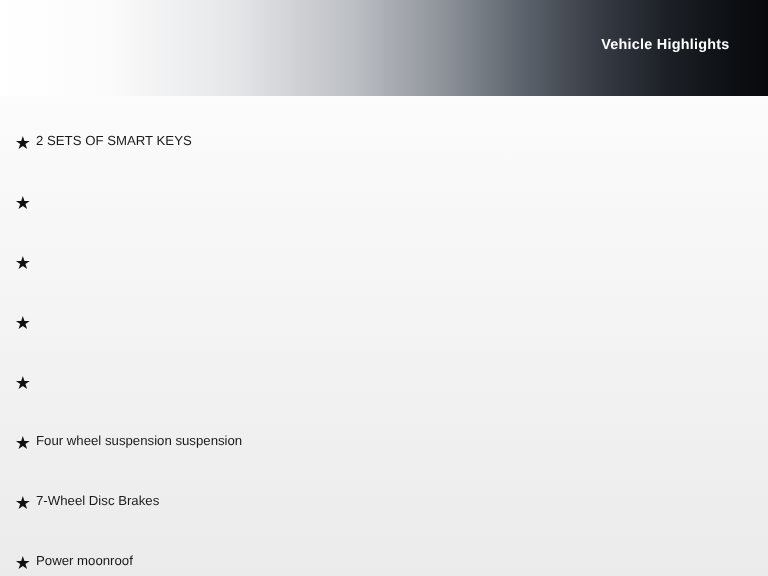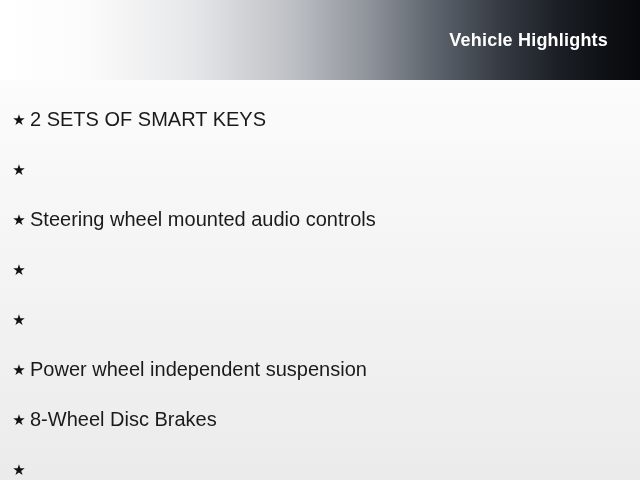--- a/index.html
+++ b/index.html
@@ -34,21 +34,21 @@
         #363b44 78%,
         #1c2026 87%,
         #0d1014 95%,
         #08090c 100%);
   }
   .header-title {
     position: absolute;
     right: 32px;
     top: 30px;
     color: #ffffff;
-    font-size: 18px;
+    font-size: 12px;
     font-weight: bold;
     letter-spacing: 0.2px;
     white-space: nowrap;
   }
   .content {
     position: relative;
     padding: 14px 0 0 0;
   }
   .highlight-row {
     display: flex;
@@ -58,21 +58,21 @@
   }
   .star-icon {
     width: 22px;
     flex: 0 0 22px;
     text-align: center;
     font-size: 15px;
     line-height: 1;
     color: #111111;
   }
   .highlight-text {
-    font-size: 20px;
+    font-size: 11px;
     color: #1a1a1a;
     line-height: 1.2;
     white-space: nowrap;
   }
 </style>
 </head>
 <body>
 
 <div class="page">
 
@@ -86,39 +86,39 @@
       <span class="star-icon">★</span>
       <span class="highlight-text">2 SETS OF SMART KEYS</span>
     </div>
 
     <div class="highlight-row">
       <span class="star-icon">★</span>
     </div>
 
     <div class="highlight-row">
       <span class="star-icon">★</span>
-      <span class="highlight-text">Steering wheel mounted audio controls</span>
     </div>
 
     <div class="highlight-row">
       <span class="star-icon">★</span>
     </div>
 
     <div class="highlight-row">
       <span class="star-icon">★</span>
     </div>
 
     <div class="highlight-row">
       <span class="star-icon">★</span>
-      <span class="highlight-text">Power wheel independent suspension</span>
+      <span class="highlight-text">Four wheel suspension suspension</span>
     </div>
 
     <div class="highlight-row">
       <span class="star-icon">★</span>
-      <span class="highlight-text">8-Wheel Disc Brakes</span>
+      <span class="highlight-text">7-Wheel Disc Brakes</span>
     </div>
 
     <div class="highlight-row">
       <span class="star-icon">★</span>
+      <span class="highlight-text">Power moonroof</span>
     </div>
 
   </div>
 </div>
 
 </body></html>

